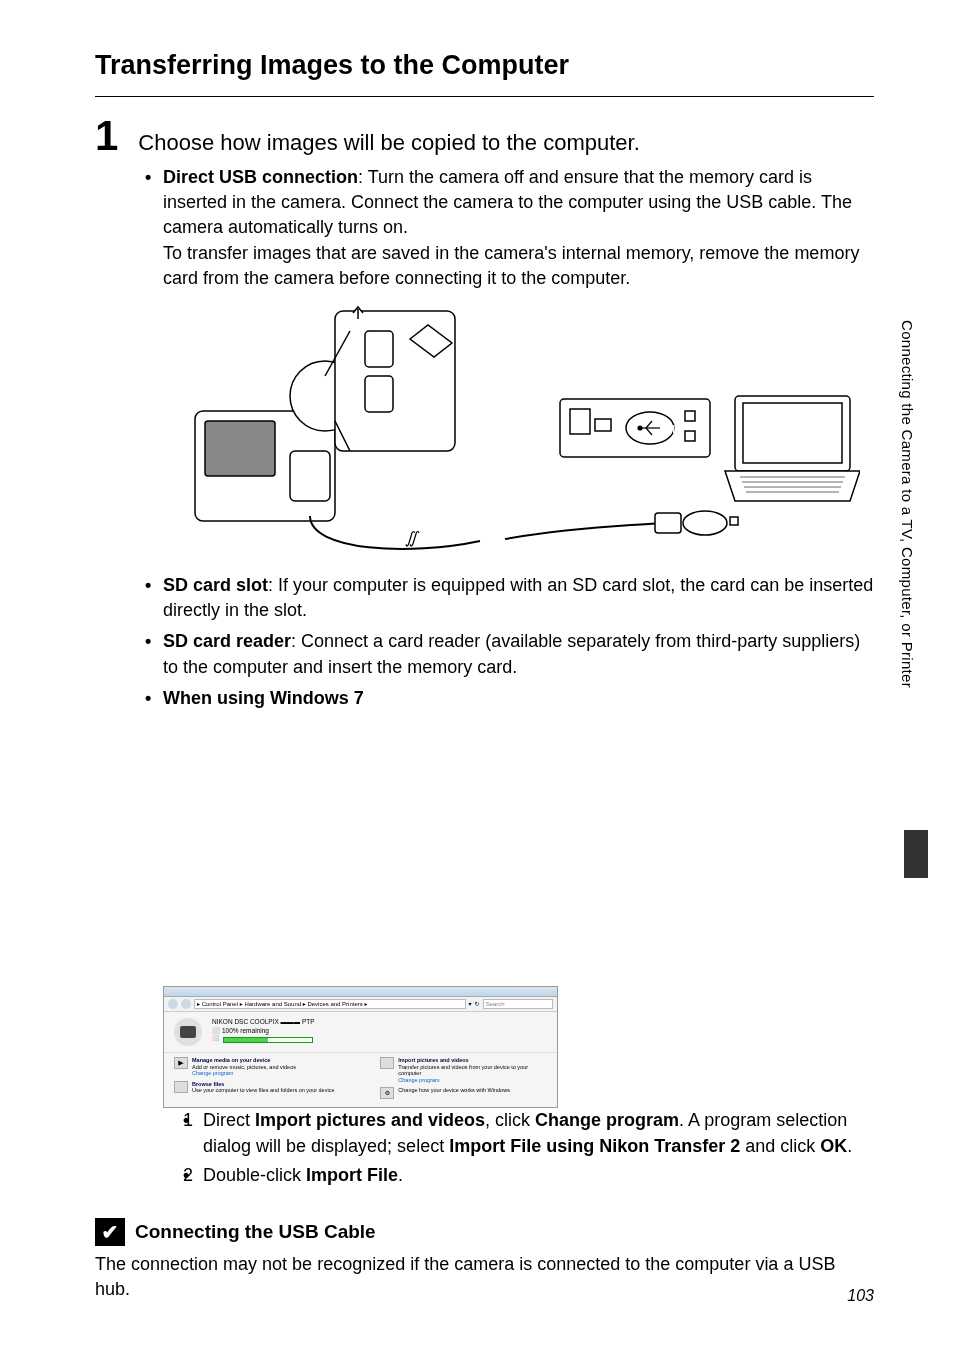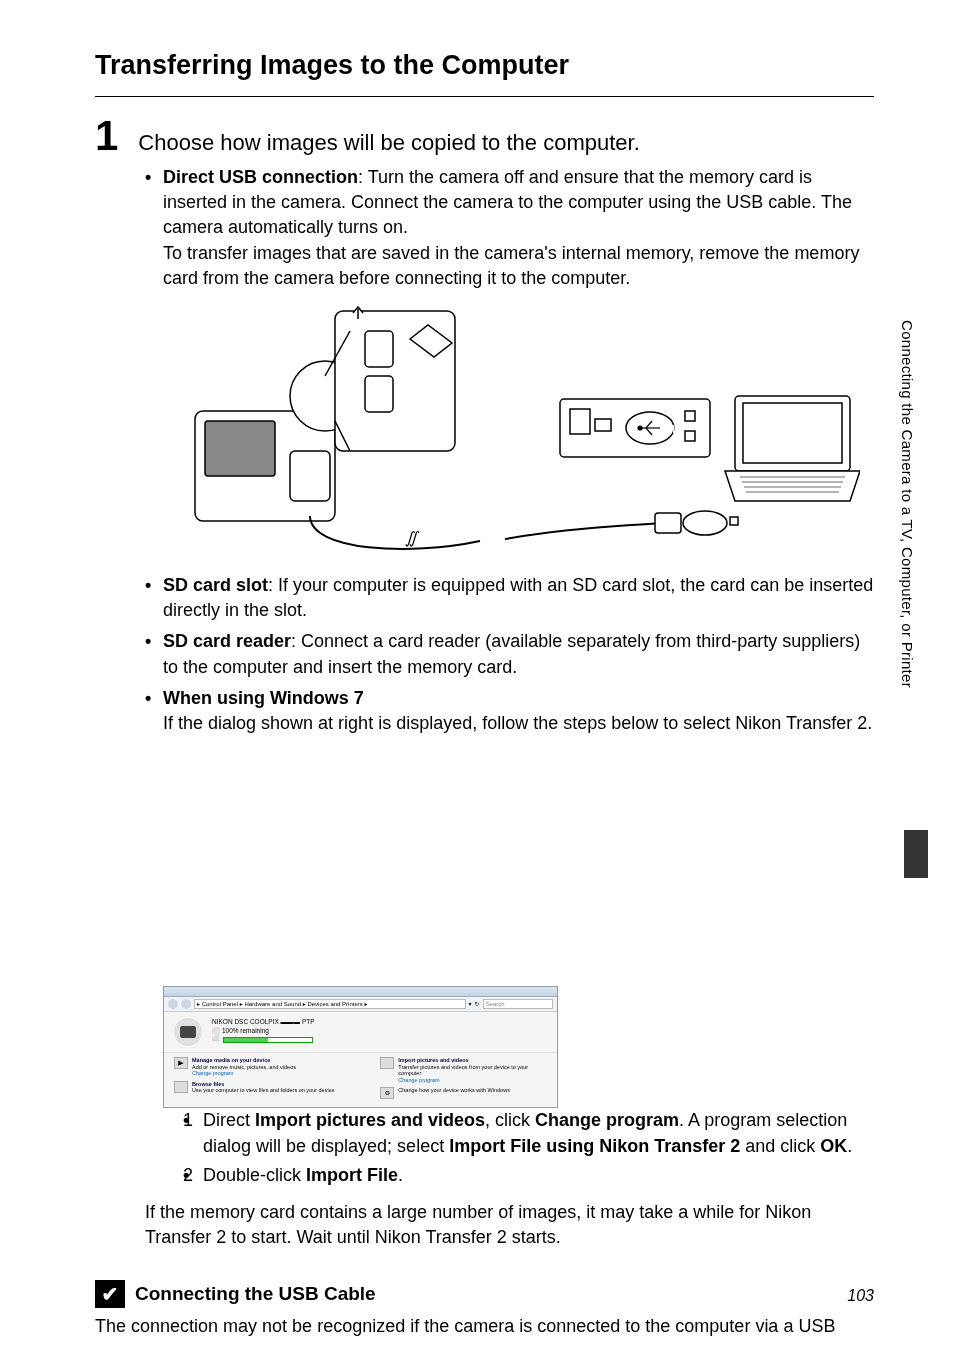--- a/index.html
+++ b/index.html
@@ -234,21 +234,20 @@
         <span class="bold">SD card reader</span><span>: Connect a card reader (available separately from third-party suppliers) to the computer and insert the memory card.</span>
       </li>
     </ul>
 
 
     <ul class="bullet-list">
       <li>
         <div class="win7-row">
           <div class="win7-text">
             <div class="bold">When using Windows 7</div>
-            <div>If the dialog shown at right is displayed, follow the steps below to select Nikon Transfer 2.</div>
           </div>
           <div class="win7-img">
             <div class="win7-titlebar"></div>
             <div class="win7-addr">
               <div class="navbtn"></div>
               <div class="navbtn"></div>
               <div class="crumb">▸ Control Panel ▸ Hardware and Sound ▸ Devices and Printers ▸</div>
               <div style="font-size:6px">▾</div>
               <div style="font-size:6px">↻</div>
               <div class="searchbox">Search</div>
@@ -307,21 +306,20 @@
             <span>Direct </span><span class="bold">Import pictures and videos</span><span>, click </span><span class="bold">Change program</span><span>. A program selection dialog will be displayed; select </span><span class="bold">Import File using Nikon Transfer 2</span><span> and click </span><span class="bold">OK</span><span>.</span>
           </li>
           <li>
             <span class="num">2</span>
             <span>Double-click </span><span class="bold">Import File</span><span>.</span>
           </li>
         </ol>
       </li>
     </ul>
 
-    <div class="para">If the memory card contains a large number of images, it may take a while for Nikon Transfer 2 to start. Wait until Nikon Transfer 2 starts.</div>
   </div>
 
   <div class="note-heading">
     <div class="note-icon">✔</div>
     <div class="note-title">Connecting the USB Cable</div>
   </div>
   <div class="note-body">The connection may not be recognized if the camera is connected to the computer via a USB hub.</div>
 
   <div class="side-text">Connecting the Camera to a TV, Computer, or Printer</div>
   <div class="side-tab"></div>

